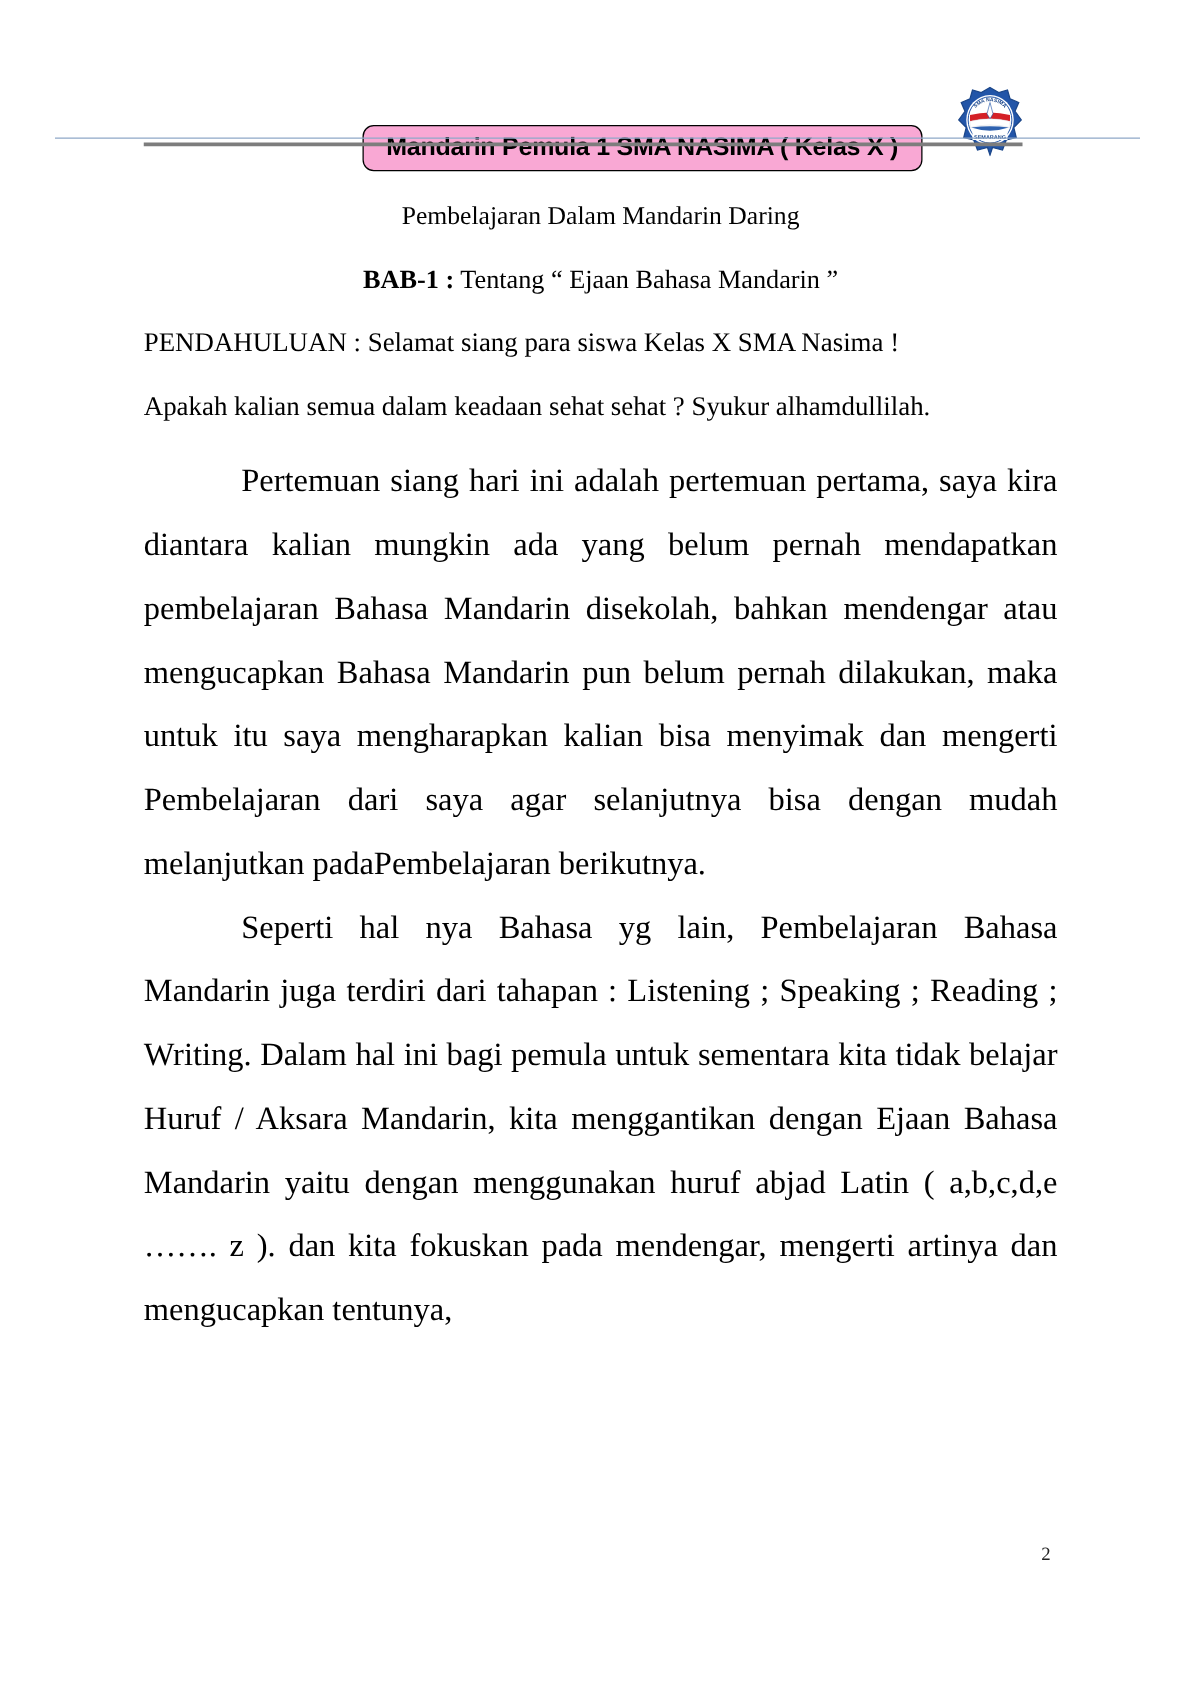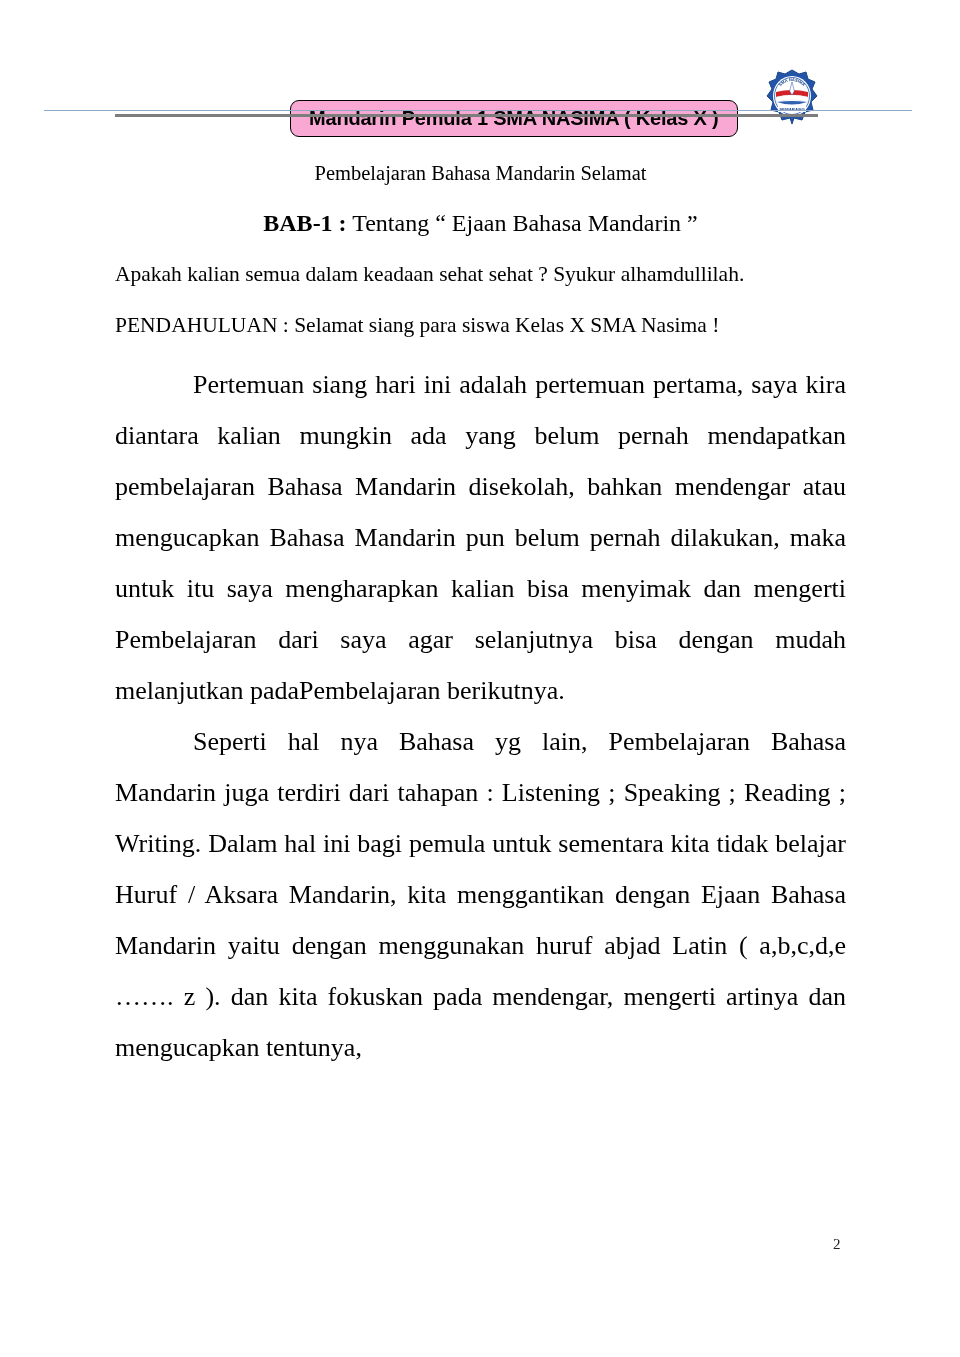--- a/index.html
+++ b/index.html
@@ -97,21 +97,21 @@
   .line-center {
     text-align: center;
     font-size: 20.5px;
     line-height: 50px;
     margin: 0;
     white-space: nowrap;
   }
 
   .line-chapter {
     text-align: center;
-    font-size: 24px;
+    font-size: 21px;
     line-height: 51px;
     margin: 0;
     white-space: nowrap;
   }
   .line-chapter .bold {
     font-weight: bold;
   }
 
   .line-flush {
     text-align: left;
@@ -181,30 +181,30 @@
       </div>
 
     </div>
 
     <div class="rule-blue"></div>
     <div class="rule-gray"></div>
   </div>
 
   <div class="content">
 
-    <p class="line-center">Pembelajaran Bahasa Mandarin Selamat</p>
+    <p class="line-center">Pembelajaran Dalam Mandarin Daring</p>
 
     <p class="line-chapter">
       <span class="bold">BAB-1 :</span><span> </span><span>Tentang “ Ejaan Bahasa Mandarin ”</span>
     </p>
 
+    <p class="line-flush">PENDAHULUAN : Selamat siang para siswa Kelas X SMA Nasima !</p>
+
     <p class="line-flush">Apakah kalian semua dalam keadaan sehat sehat ?    Syukur alhamdullilah.</p>
 
-    <p class="line-flush">PENDAHULUAN : Selamat siang para siswa Kelas X SMA Nasima !</p>
-
 
 
     <div class="gap-sm"></div>
 
     <p class="para">Pertemuan siang hari ini adalah pertemuan pertama, saya kira diantara kalian mungkin ada yang belum pernah mendapatkan pembelajaran Bahasa Mandarin disekolah, bahkan mendengar atau mengucapkan Bahasa Mandarin pun belum pernah dilakukan, maka untuk itu saya mengharapkan kalian bisa menyimak dan mengerti Pembelajaran dari saya agar selanjutnya bisa dengan mudah melanjutkan padaPembelajaran berikutnya.</p>
 
 
     <p class="para">Seperti hal nya Bahasa yg lain, Pembelajaran Bahasa Mandarin juga terdiri dari tahapan : Listening ; Speaking ; Reading ; Writing. Dalam hal ini bagi pemula untuk sementara kita tidak belajar Huruf / Aksara Mandarin, kita menggantikan dengan Ejaan Bahasa Mandarin yaitu dengan menggunakan huruf abjad Latin ( a,b,c,d,e ……. z ). dan kita fokuskan pada mendengar, mengerti artinya dan mengucapkan tentunya,</p>
 
   </div>

